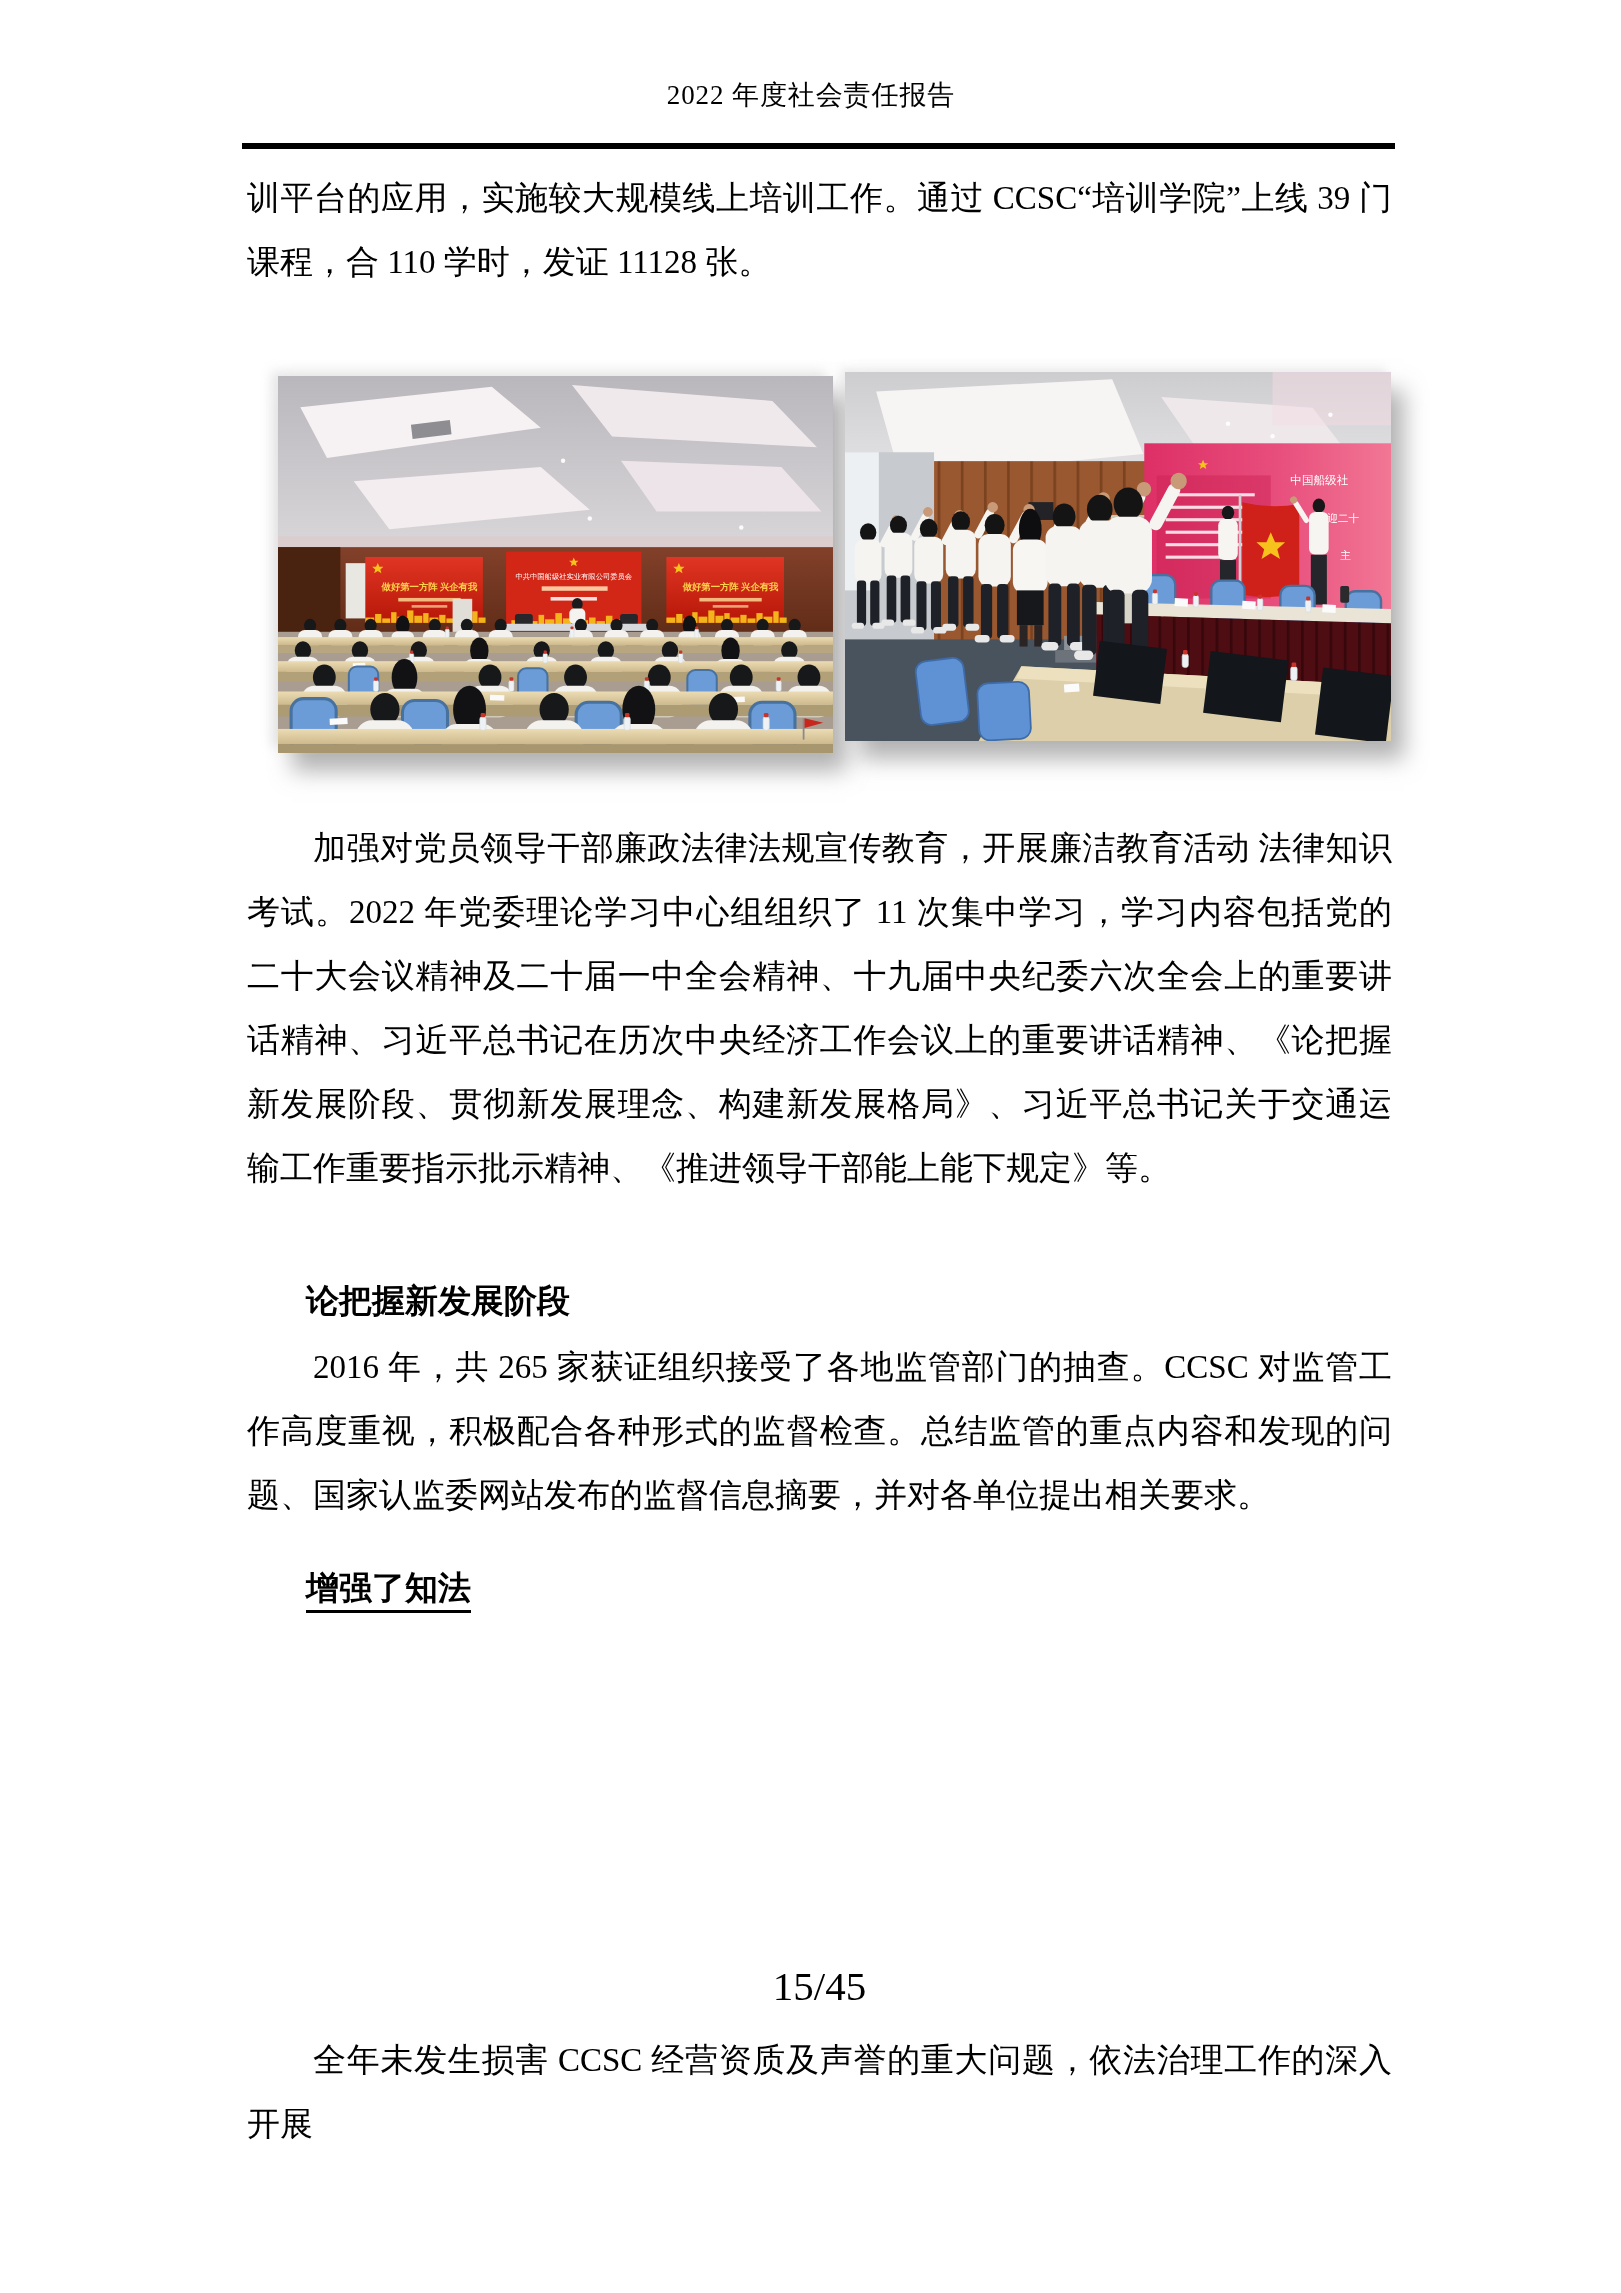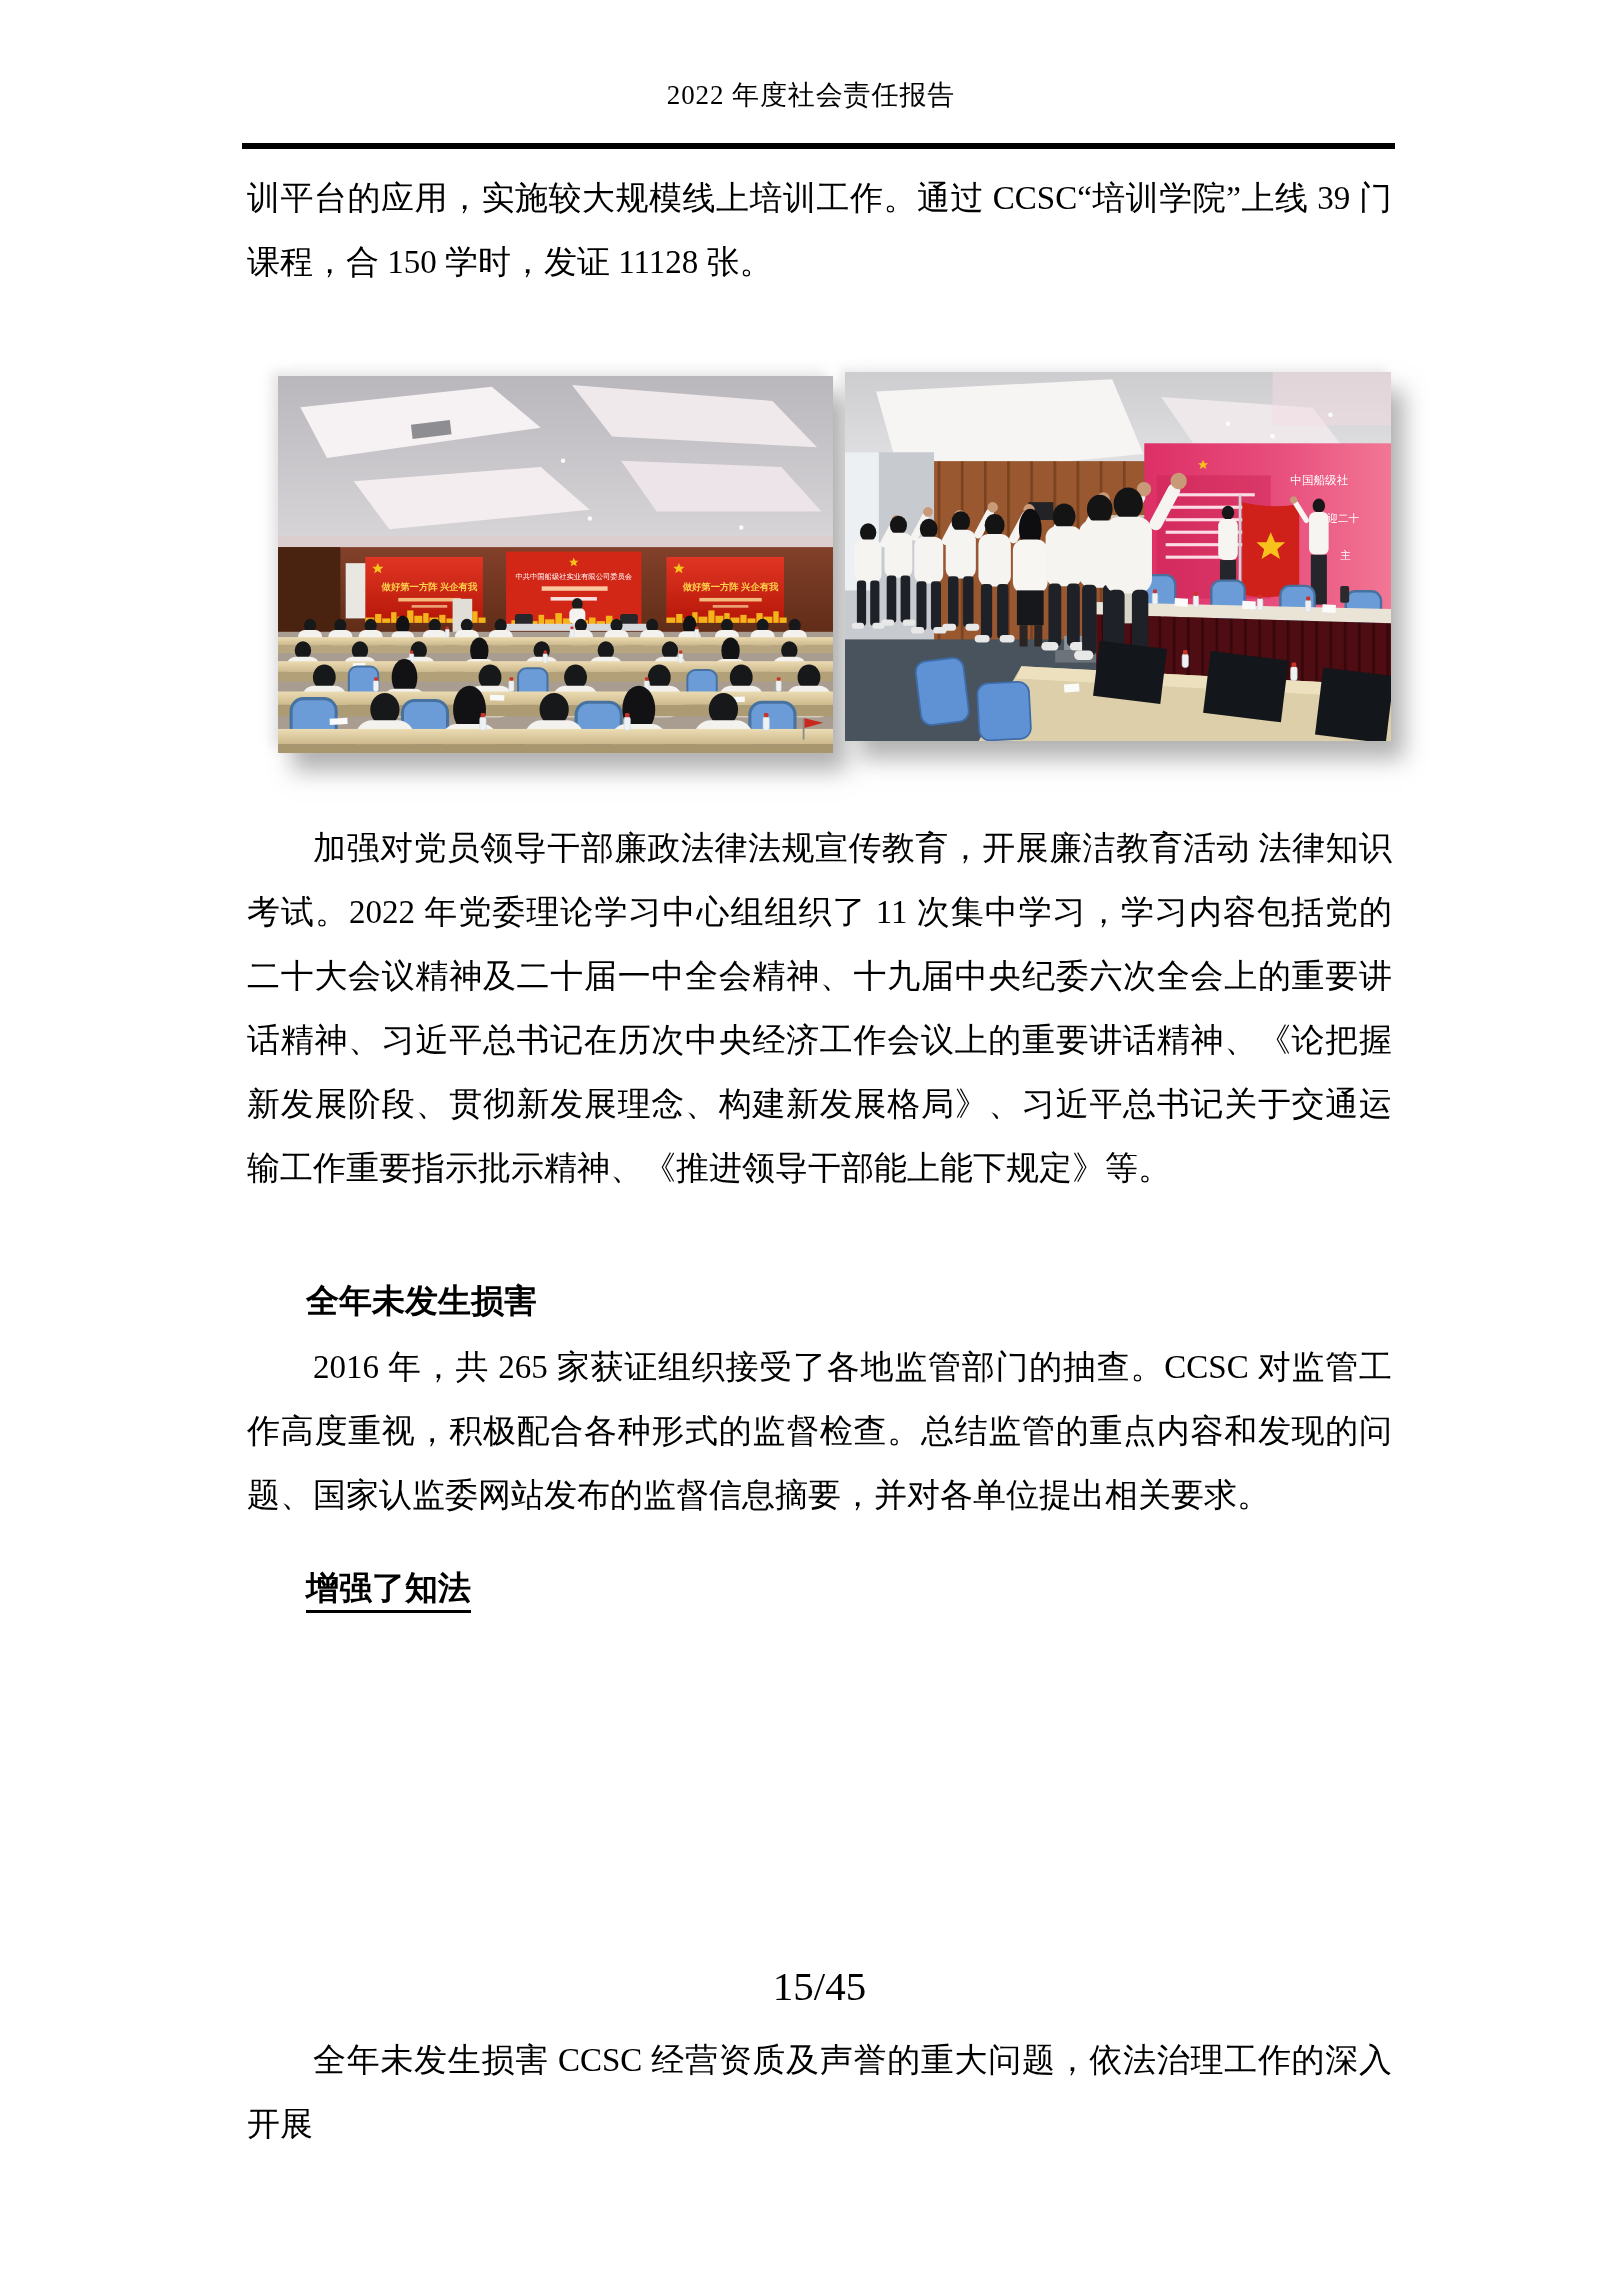--- a/index.html
+++ b/index.html
@@ -120,21 +120,21 @@
         </g>
     </g>
   </defs>
 </svg>
 
 <div class="page">
 
   <div class="abs header-title">2022 年度社会责任报告</div>
   <div class="abs header-rule"></div>
 
-  <div class="abs col para" style="top:166px;">训平台的应用，实施较大规模线上培训工作。通过 CCSC“培训学院”上线 39 门课程，合 150 学时，发证 11128 张。</div>
+  <div class="abs col para" style="top:166px;">训平台的应用，实施较大规模线上培训工作。通过 CCSC“培训学院”上线 39 门课程，合 110 学时，发证 11128 张。</div>
 
   <figure class="abs photo photo-left" style="margin:0;">
     <svg viewBox="0 0 623 423" preserveAspectRatio="none">
       <g>
         <rect width="623" height="210" fill="url(#lg-ceilL)"></rect>
         <polygon points="25,35 240,12 295,58 55,92" fill="#f6f1f2"></polygon>
         <polygon points="330,10 555,28 605,80 375,68" fill="#efe9ec"></polygon>
         <polygon points="85,118 295,102 350,150 125,172" fill="#f4edef"></polygon>
         <polygon points="385,95 565,102 610,152 425,152" fill="#ece4e8"></polygon>
         <rect x="150" y="52" width="44" height="16" fill="#8e8d92" transform="rotate(-7 172 60)"></rect>
@@ -369,21 +369,21 @@
         </g>
         <g transform="translate(148,350) rotate(-3)">
           <rect width="58" height="64" rx="12" fill="#5e92d4" stroke="#3f6ca8" stroke-width="2"></rect>
         </g>
       </g>
     </svg>
   </figure>
 
   <div class="abs col para indent" style="top:816px;">加强对党员领导干部廉政法律法规宣传教育，开展廉洁教育活动 法律知识考试。2022 年党委理论学习中心组组织了 11 次集中学习，学习内容包括党的二十大会议精神及二十届一中全会精神、十九届中央纪委六次全会上的重要讲话精神、习近平总书记在历次中央经济工作会议上的重要讲话精神、《论把握新发展阶段、贯彻新发展理念、构建新发展格局》、习近平总书记关于交通运输工作重要指示批示精神、《推进领导干部能上能下规定》等。</div>
 
-  <div class="abs col heading" style="top:1269px;">全年未发生损害</div>
+  <div class="abs col heading" style="top:1269px;">论把握新发展阶段</div>
 
   <div class="abs col para indent" style="top:1335px;">2016 年，共 265 家获证组织接受了各地监管部门的抽查。CCSC 对监管工作高度重视，积极配合各种形式的监督检查。总结监管的重点内容和发现的问题、国家认监委网站发布的监督信息摘要，并对各单位提出相关要求。</div>
 
   <div class="abs col heading" style="top:1556px;"><span class="u-span">增强了知法</span></div>
 
 
   <div class="abs col para indent" style="top:2028px;">全年未发生损害 CCSC 经营资质及声誉的重大问题，依法治理工作的深入开展</div>
 
   <div class="abs footer">15/45</div>
 

